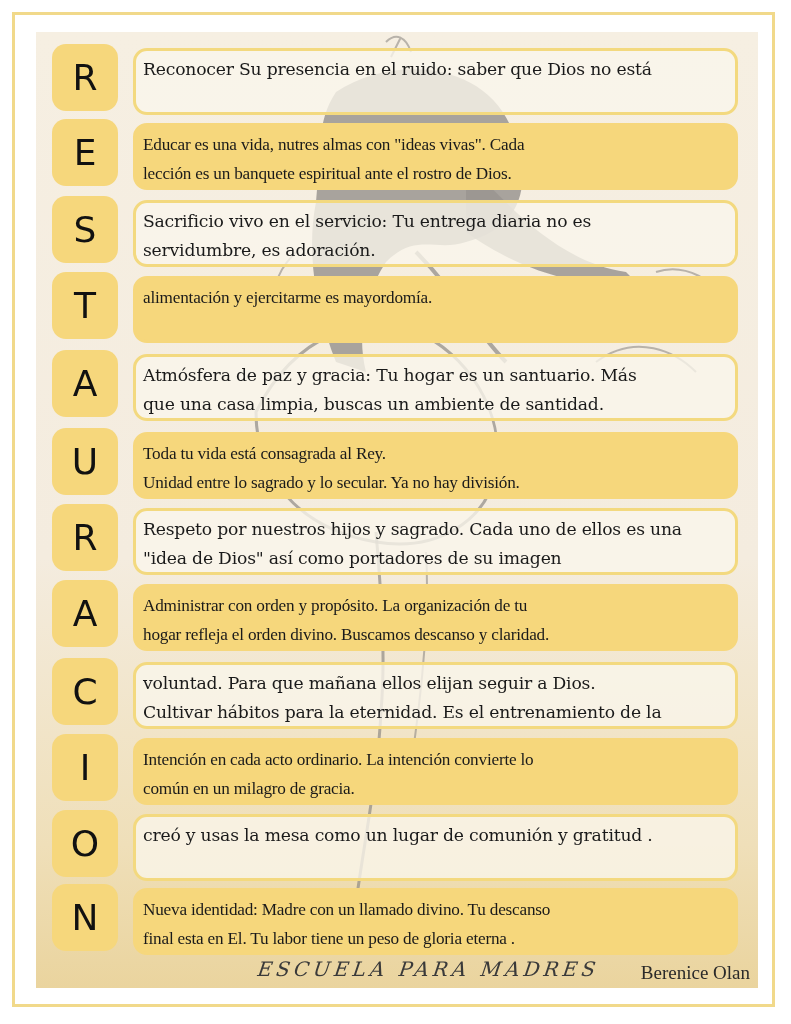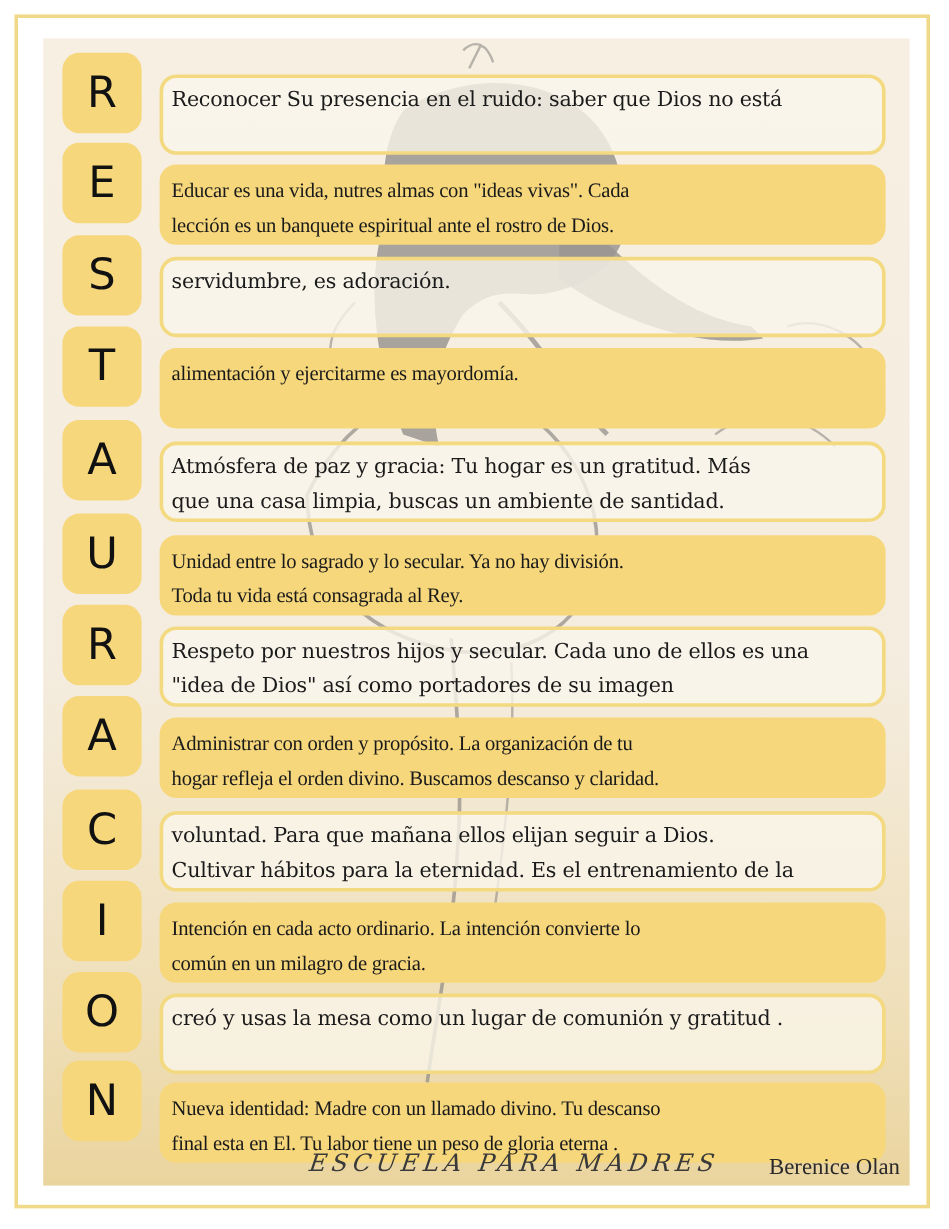--- a/index.html
+++ b/index.html
@@ -18,21 +18,21 @@
   }
   .illustration { position:absolute; left:0; top:0; width:722px; height:956px; pointer-events:none; }
   .row { position:absolute; left:16px; width:686px; height:67px; }
   .letter-box {
     position:absolute; left:0; top:0; width:66px; height:67px;
     background:#f6d77c; border-radius:14px;
     display:flex; align-items:center; justify-content:center;
     font-family:"DejaVu Sans", sans-serif; font-size:36px; color:#111111;
   }
   .text-box {
-    position:absolute; left:81px; top:18px; width:605px; height:67px; box-sizing:border-box;
+    position:absolute; left:81px; top:4px; width:605px; height:67px; box-sizing:border-box;
     border-radius:14px; padding:4px 10px 0 7px;
     font-family:"DejaVu Serif", serif; font-size:17.2px; line-height:29px; color:#1a1a1a;
     letter-spacing:-0.2px;
   }
   .text-box.light { background:rgba(250,246,236,0.78); border:3px solid #f3d97f; }
   .text-box.solid { background:#f6d77c; border:3px solid #f6d77c;font-family:Liberation Serif, serif; }
   .footer-script {
     position:absolute; left:222px; top:925px; font-family:"DejaVu Serif", serif; font-style:italic;
     font-size:20px; letter-spacing:4px; color:#3a3a3a; transform:skewX(-8deg);
   }
@@ -72,51 +72,52 @@
     <div class="letter-box">E</div>
     <div class="text-box solid">
       <div>Educar es una vida, nutres almas con "ideas vivas". Cada</div>
       <div>lección es un banquete espiritual ante el rostro de Dios.</div>
     </div>
   </div>
 
   <div class="row" style="top:164px">
     <div class="letter-box">S</div>
     <div class="text-box light">
+      <div>Sacrificio vivo en el servicio: Tu entrega diaria no es</div>
       <div>servidumbre, es adoración.</div>
     </div>
   </div>
 
   <div class="row" style="top:240px">
     <div class="letter-box">T</div>
     <div class="text-box solid">
       <div> alimentación y ejercitarme es mayordomía.</div>
     </div>
   </div>
 
   <div class="row" style="top:318px">
     <div class="letter-box">A</div>
     <div class="text-box light">
-      <div>Atmósfera de paz y gracia: Tu hogar es un gratitud. Más</div>
+      <div>Atmósfera de paz y gracia: Tu hogar es un santuario. Más</div>
       <div>que una casa limpia, buscas un ambiente de santidad.</div>
     </div>
   </div>
 
   <div class="row" style="top:396px">
     <div class="letter-box">U</div>
     <div class="text-box solid">
+      <div>Toda tu vida está consagrada al Rey.</div>
       <div>Unidad entre lo sagrado y lo secular. Ya no hay división.</div>
-      <div>Toda tu vida está consagrada al Rey.</div>
     </div>
   </div>
 
   <div class="row" style="top:472px">
     <div class="letter-box">R</div>
     <div class="text-box light">
-      <div>Respeto por nuestros hijos y secular. Cada uno de ellos es una</div>
+      <div>Respeto por nuestros hijos y sagrado. Cada uno de ellos es una</div>
       <div>"idea de Dios" así como portadores de su imagen</div>
     </div>
   </div>
 
   <div class="row" style="top:548px">
     <div class="letter-box">A</div>
     <div class="text-box solid">
       <div>Administrar con orden y propósito. La organización de tu</div>
       <div>hogar refleja el orden divino. Buscamos descanso y claridad.</div>
     </div>

